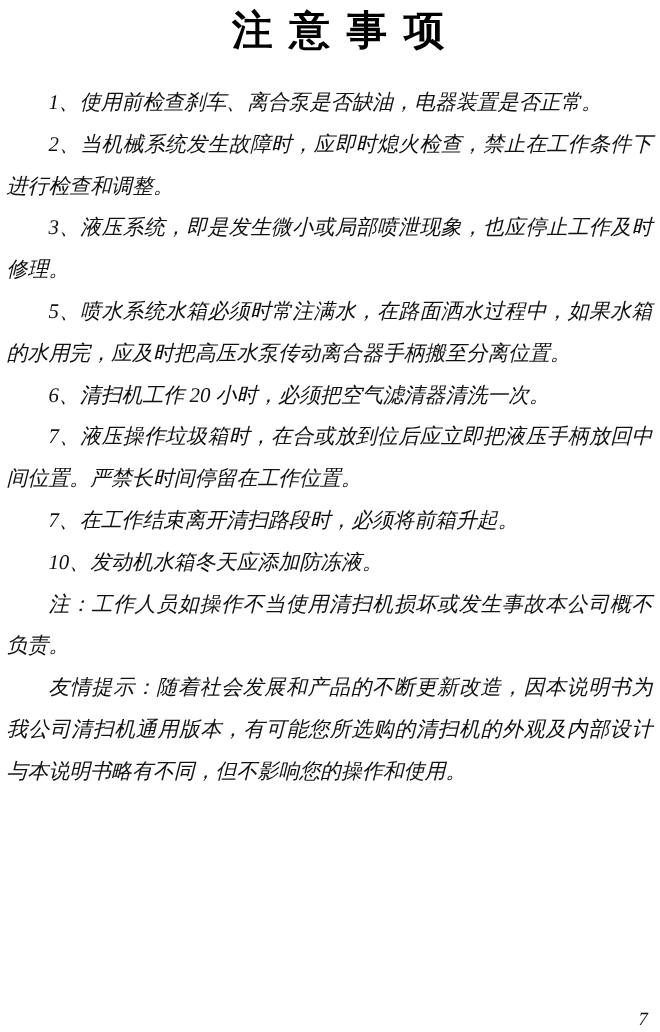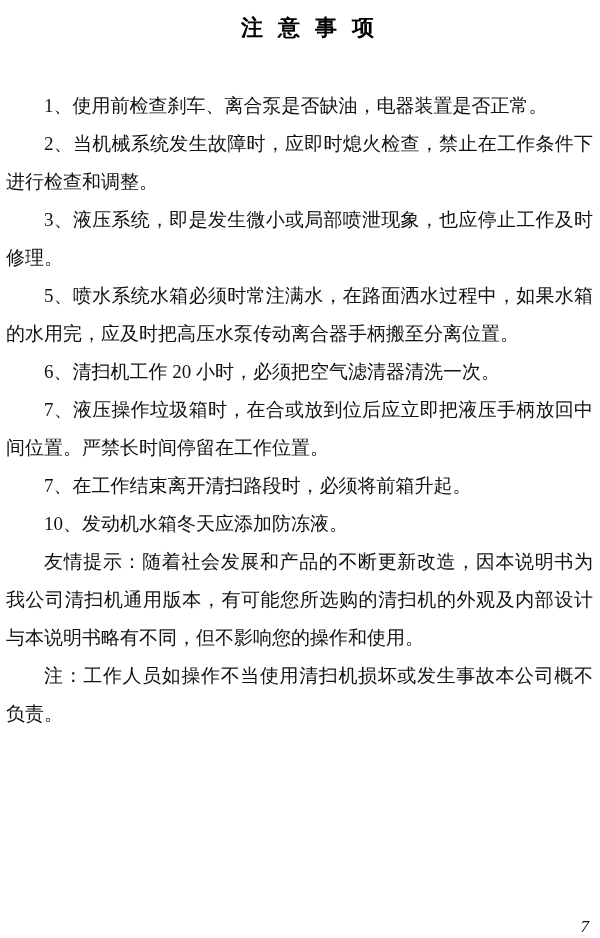--- a/index.html
+++ b/index.html
@@ -16,29 +16,30 @@
     color: #000000;
     font-family: "Liberation Serif", "DejaVu Serif", serif;
   }
   .title {
     margin: 0;
     padding-top: 9px;
     padding-left: 30px; 
     text-align: center;
     font-family: "Liberation Sans", "DejaVu Sans", sans-serif;
     font-weight: 700;
-    font-size: 22px;
+    font-size: 37px;
     line-height: 38px;
     letter-spacing: 15px;
     color: #000000;
   }
   .body-text {
-    margin-top: 40px;
+    margin-top: 28px;
     padding: 0 7px 0 6px;
     text-align: justify;
+    font-style: italic;
   }
   .body-text p {
     margin: 0;
     text-indent: 2em;
     font-size: 19px;
     line-height: 38px;
     font-family: "Liberation Serif", "DejaVu Serif", serif;
     color: #111111;
   }
   .page-number {
@@ -61,19 +62,19 @@
 
   <div class="body-text">
     <p>1、使用前检查刹车、离合泵是否缺油，电器装置是否正常。</p>
     <p>2、当机械系统发生故障时，应即时熄火检查，禁止在工作条件下进行检查和调整。</p>
     <p>3、液压系统，即是发生微小或局部喷泄现象，也应停止工作及时修理。</p>
     <p>5、喷水系统水箱必须时常注满水，在路面洒水过程中，如果水箱的水用完，应及时把高压水泵传动离合器手柄搬至分离位置。</p>
     <p>6、清扫机工作 20 小时，必须把空气滤清器清洗一次。</p>
     <p>7、液压操作垃圾箱时，在合或放到位后应立即把液压手柄放回中间位置。严禁长时间停留在工作位置。</p>
     <p>7、在工作结束离开清扫路段时，必须将前箱升起。</p>
     <p>10、发动机水箱冬天应添加防冻液。</p>
+    <p>注：工作人员如操作不当使用清扫机损坏或发生事故本公司概不负责。</p>
     <p>友情提示：随着社会发展和产品的不断更新改造，因本说明书为我公司清扫机通用版本，有可能您所选购的清扫机的外观及内部设计与本说明书略有不同，但不影响您的操作和使用。</p>
-    <p>注：工作人员如操作不当使用清扫机损坏或发生事故本公司概不负责。</p>
   </div>
 
   <div class="page-number">7</div>
 
 </div>
 
 </body></html>

